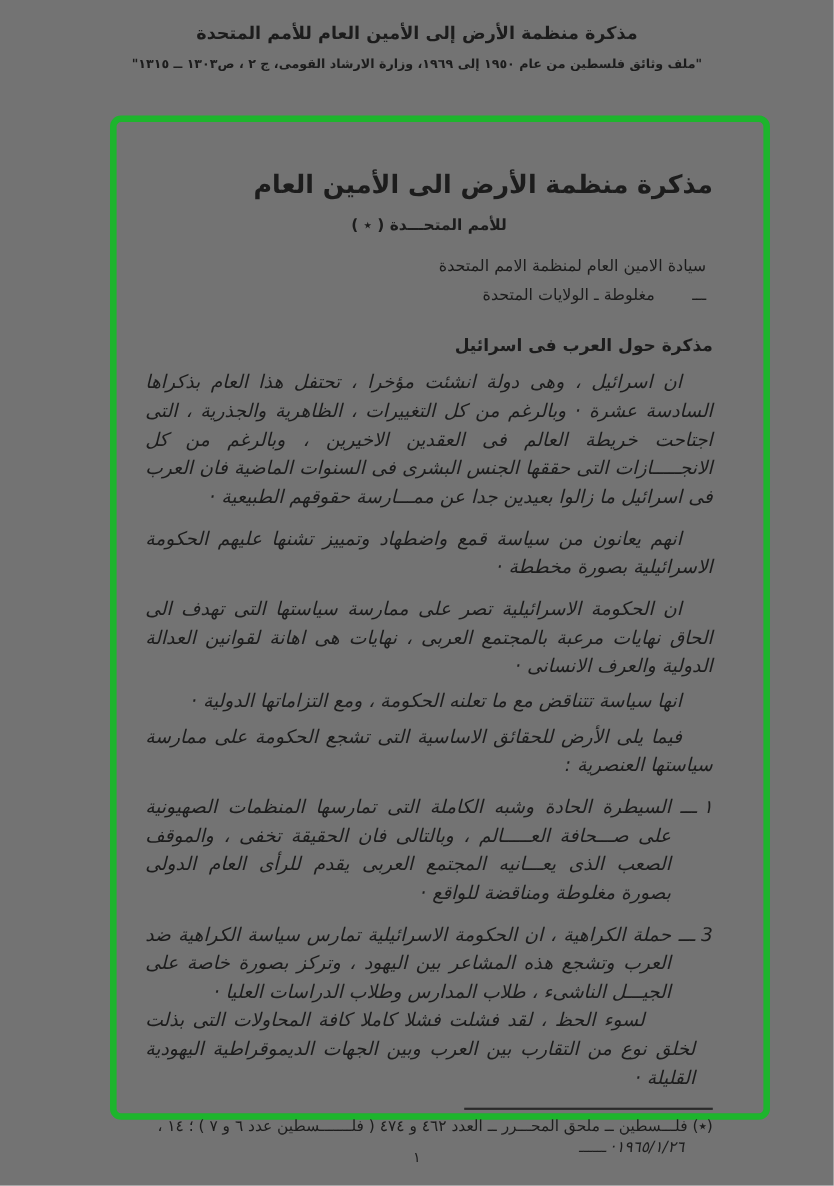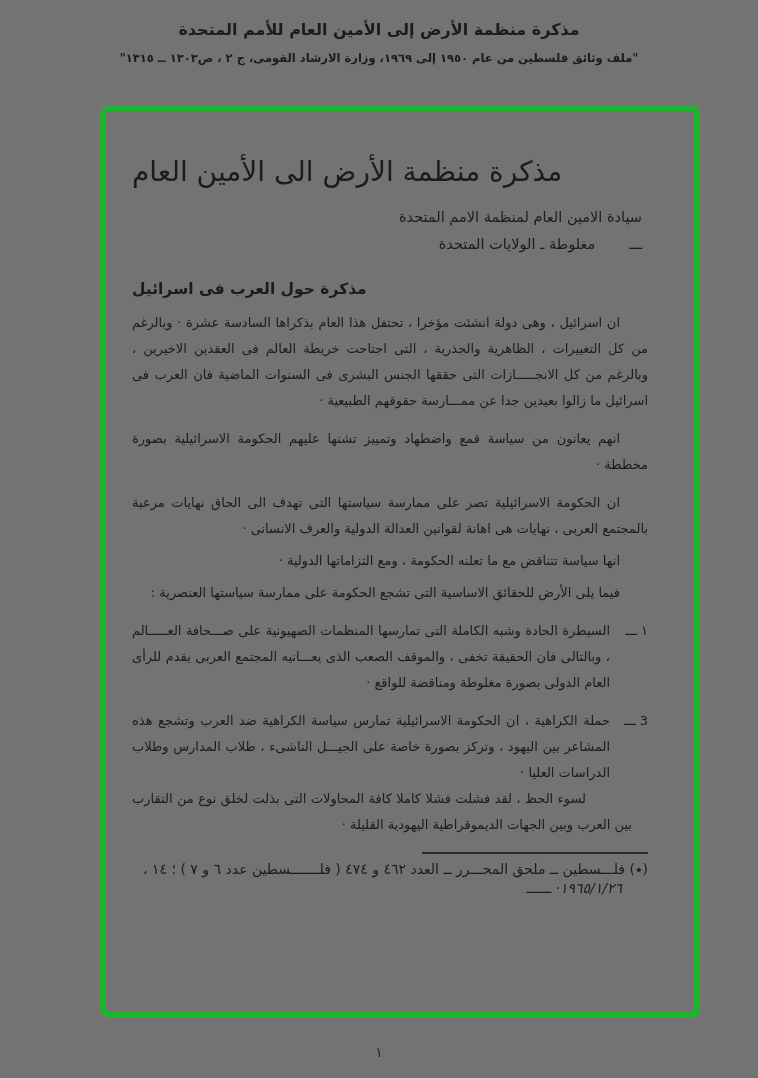--- a/index.html
+++ b/index.html
@@ -21,29 +21,29 @@
   .header-source{ font-size:11.5px; font-weight:bold; margin-top:12px; }
 
   .doc-box{
     position:absolute; left:100px; top:105px;
     width:600px; height:913px;
     border:6px solid var(--green);
     border-radius:10px;
     direction:rtl;
     padding:32px 46px 0 26px;
   }
-  .doc-title{ text-align:left; font-size:28px; font-weight:normal; margin-top:12px; }
+  .doc-title{ text-align:right; font-size:23px; font-weight:bold; margin-top:12px; }
   .doc-subtitle{ text-align:center; font-size:14px; font-weight:bold; margin-top:16px; }
 
   .addressee{ margin-top:16px; font-size:14.5px; line-height:27px; padding-right:6px; }
   .addr2{ display:flex; gap:34px; align-items:baseline; }
 
-  .memo-title{ text-align:left; font-size:15.5px; font-weight:bold; margin-top:22px; }
+  .memo-title{ text-align:right; font-size:15.5px; font-weight:bold; margin-top:22px; }
 
-  .body-text{ font-size:13px; line-height:26px; text-align:justify; }
+  .body-text{ font-size:17px; line-height:26px; text-align:justify;font-style:italic; }
   .para{ margin-top:12px; text-indent:28px; }
   .para.no-gap{ margin-top:6px; }
 
   .list-item{ position:relative; margin-top:12px; padding-right:38px; }
   .list-marker{ position:absolute; right:0; top:0; }
   .closing{ text-indent:46px; padding-right:16px; }
 
   .footnote-sep{
     margin-top:14px; width:226px; height:0;
     border-top:2px solid #2a2a2a;
@@ -62,20 +62,21 @@
 <div class="page">
 
   <div class="header">
     <div class="header-title">مذكرة منظمة الأرض إلى الأمين العام للأمم المتحدة</div>
     <div class="header-source">"ملف وثائق فلسطين من عام ١٩٥٠ إلى ١٩٦٩، وزارة الارشاد القومى، ج ٢ ، ص١٣٠٣ ــ ١٣١٥"</div>
   </div>
 
   <div class="doc-box">
 
     <div class="doc-title">مذكرة منظمة الأرض الى الأمين العام</div>
+    <div class="doc-subtitle">للأمم المتحـــدة ( ٭ )</div>
 
     <div class="addressee">
       <div>سيادة الامين العام لمنظمة الامم المتحدة</div>
       <div class="addr2">
         <span>ـــ</span>
         <span>مغلوطة ـ الولايات المتحدة</span>
       </div>
     </div>
 
     <div class="memo-title">مذكرة حول العرب فى اسرائيل</div>

